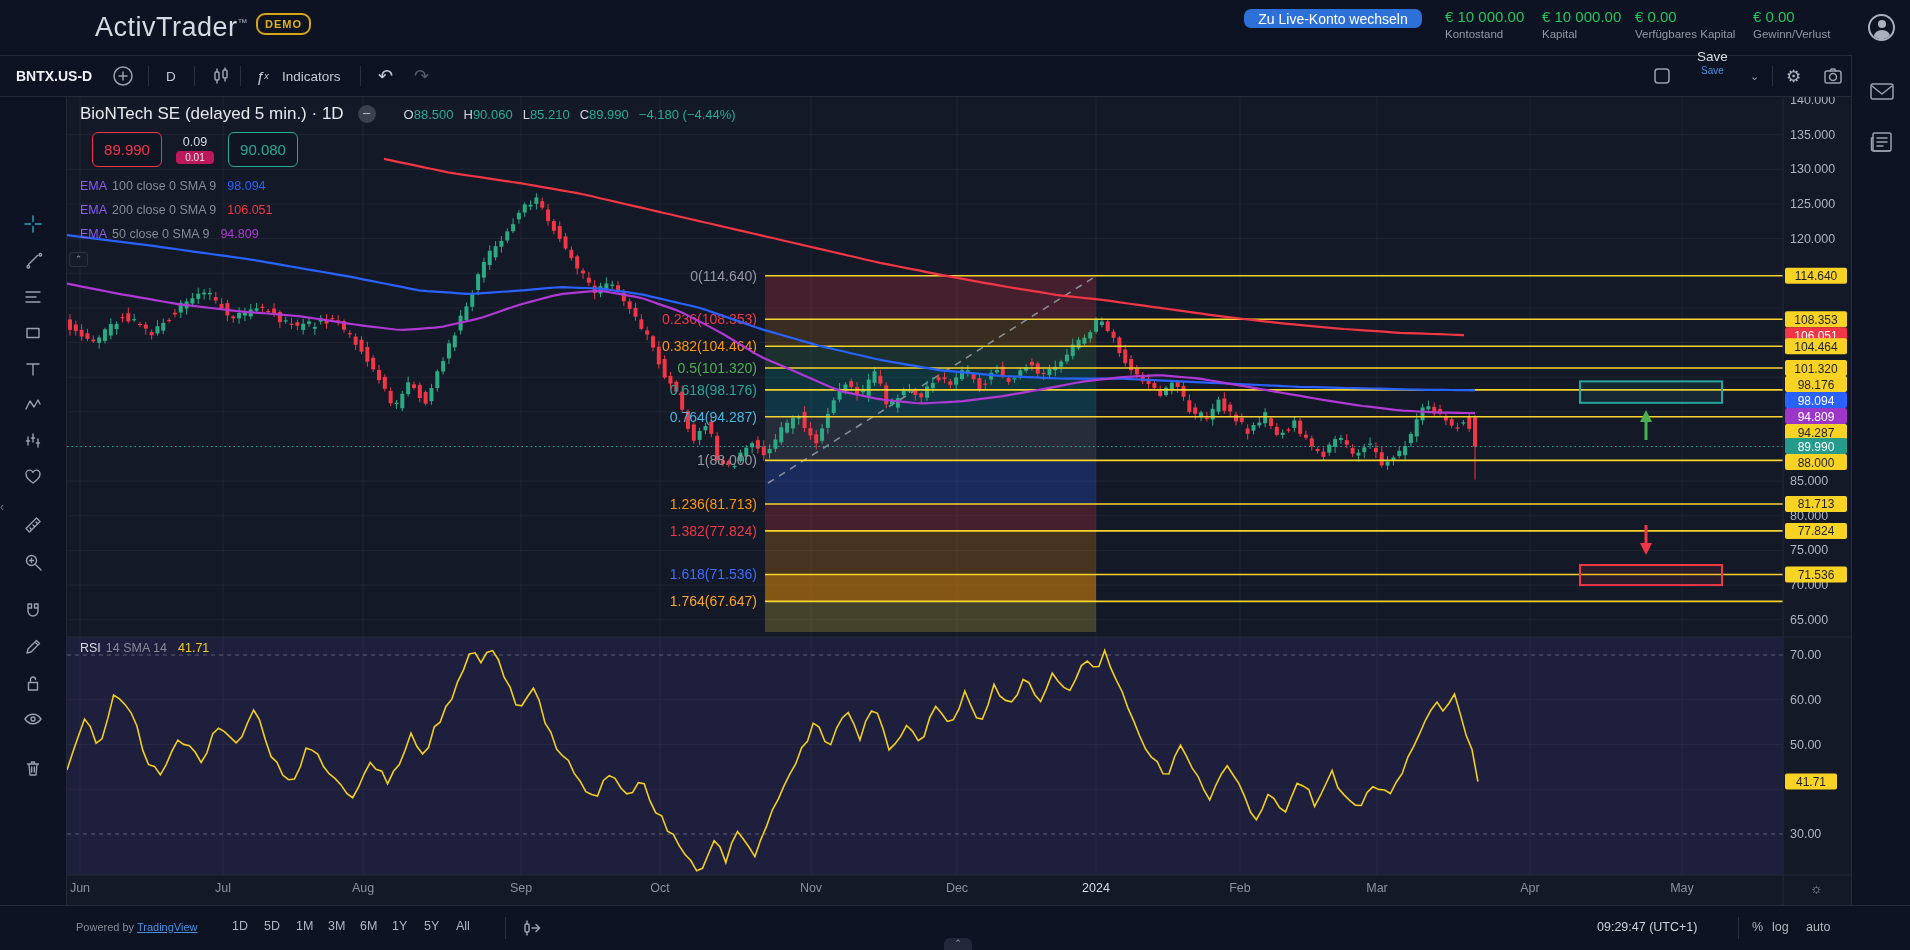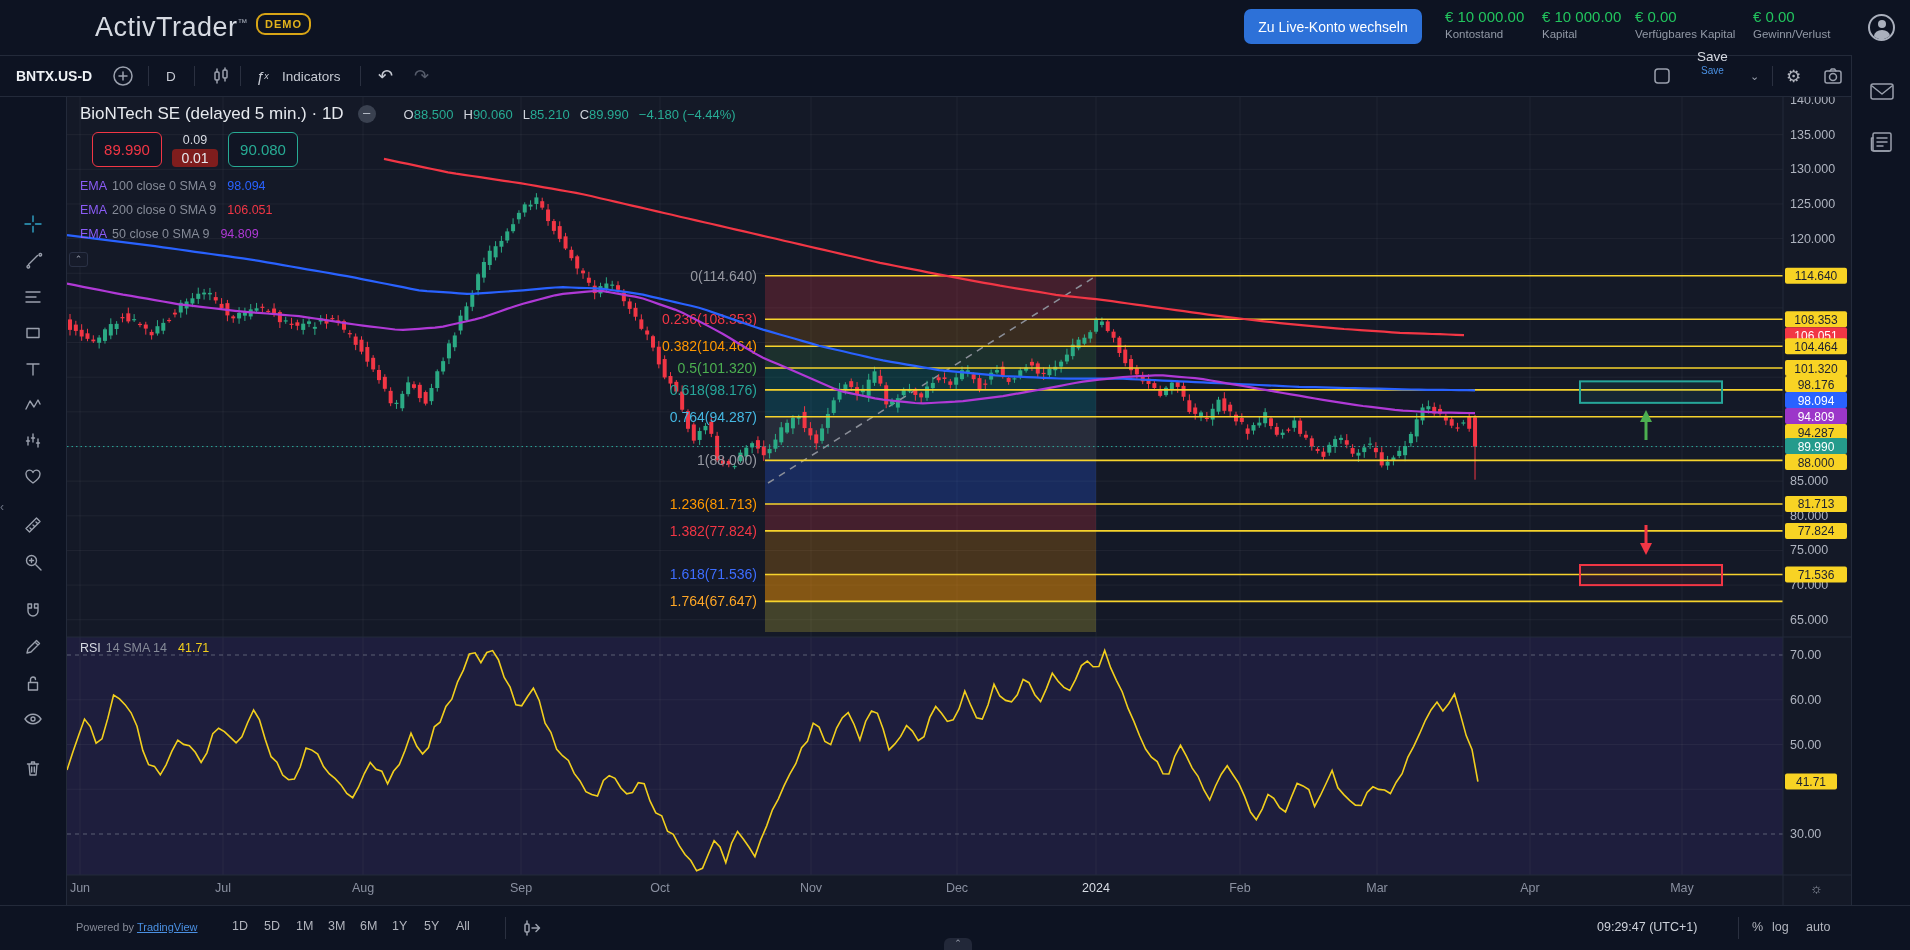--- a/index.html
+++ b/index.html
@@ -14,21 +14,21 @@
   #tbar { left:0; top:55px; width:1910px; height:42px; border-top:1px solid #232a3a; border-bottom:1px solid #232a3a; }
   #lrail { left:0; top:97px; width:67px; height:808px; border-right:1px solid #232a3a; }
   #rstrip { left:1851px; top:55px; width:59px; height:895px; border-left:1px solid #232a3a; }
   #bbar { left:0; top:905px; width:1910px; height:61px; border-top:1px solid #232a3a; }
 
   
   #logo { position:absolute; left:95px; top:12px; font-size:27px; color:#d6dae2; letter-spacing:.5px; font-weight:400; }
   #logo sup { font-size:10px; color:#aab0bd; }
   #demo { position:absolute; left:256px; top:13px; border:2px solid #d8a516; color:#e3b31c; font-weight:bold;
     font-size:11px; letter-spacing:1px; padding:3px 7px; border-radius:9px; }
-  #live-btn { position:absolute; left:1244px; top:9px; width:178px; height:35px; background:#2d71d8; color:#fff;
+  #live-btn { position:absolute; left:1244px; top:9px; width:178px; height:19px; background:#2d71d8; color:#fff;
     font-size:14px; border:none; border-radius:7px; cursor:pointer; }
   .metric { position:absolute; top:8px; }
   .metric .v { font-size:15px; color:#22c55e; }
   .metric .l { font-size:11.5px; color:#9299a6; margin-top:3px; }
   #avatar { position:absolute; left:1868px; top:14px; width:27px; height:27px; border-radius:50%;
     border:2px solid #aab0bd; overflow:hidden; }
   #avatar .head { position:absolute; left:8px; top:4px; width:8px; height:8px; border-radius:50%; background:#aab0bd; }
   #avatar .body { position:absolute; left:4px; top:14px; width:16px; height:12px; border-radius:50% 50% 0 0; background:#aab0bd; }
 
   
@@ -49,21 +49,21 @@
   #ohlc { margin-left:28px; font-size:13px; display:flex; gap:10px; }
   #ohlc .lab { color:#cfd3db; }
   #ohlc .val, #ohlc .chg { color:#27ab94; }
   #quote { position:absolute; left:12px; top:30px; display:flex; align-items:center; }
   .qbox { width:70px; height:35px; border-radius:6px; display:flex; align-items:center; justify-content:center;
     font-size:15px; background:rgba(13,19,34,.55); cursor:pointer; }
   #bid { border:1px solid #f23645; color:#f23645; }
   #ask { border:1px solid #27ab94; color:#27ab94; }
   #spread { width:66px; display:flex; flex-direction:column; align-items:center; gap:2px; }
   #spread .s1 { font-size:12.5px; color:#d6dae2; }
-  #spread .s2 { font-size:14px; color:#e6e9ee; background:#7f1d1d; border-radius:4px; padding:1px 9px; }
+  #spread .s2 { font-size:10px; color:#e6e9ee; background:#be185d; border-radius:4px; padding:1px 9px; }
   .ema-row { height:24px; display:flex; align-items:center; font-size:12.5px; gap:5px; }
   .ema-row .nm { color:#8b5cf6; }
   .ema-row .pr { color:#868b98; }
   .ema-row .vl { margin-left:6px; }
   #ema-rows { position:absolute; left:0; top:72px; }
   #caret-btn { position:absolute; left:-11px; top:150px; width:19px; height:15px; border:1px solid #2a3145;
     border-radius:3px; color:#9aa0ad; font-size:9px; text-align:center; line-height:13px; background:#161b2a; cursor:pointer; }
   #rsi-legend { position:absolute; left:80px; top:641px; font-size:12.5px; display:flex; gap:5px; }
   #rsi-legend .nm { color:#d6dae2; } #rsi-legend .pr { color:#868b98; } #rsi-legend .vl { color:#f2cf1d; margin-left:6px; }
 

